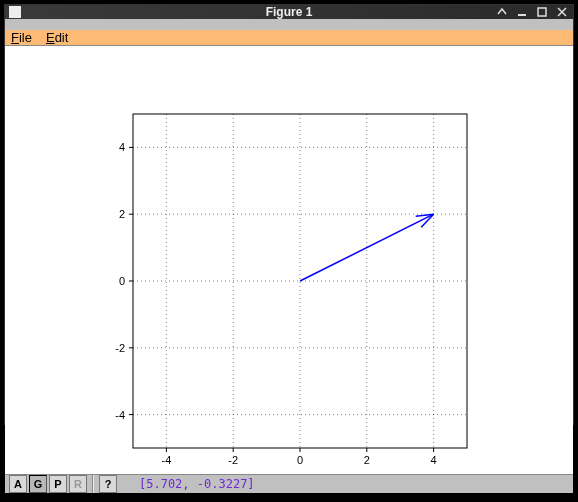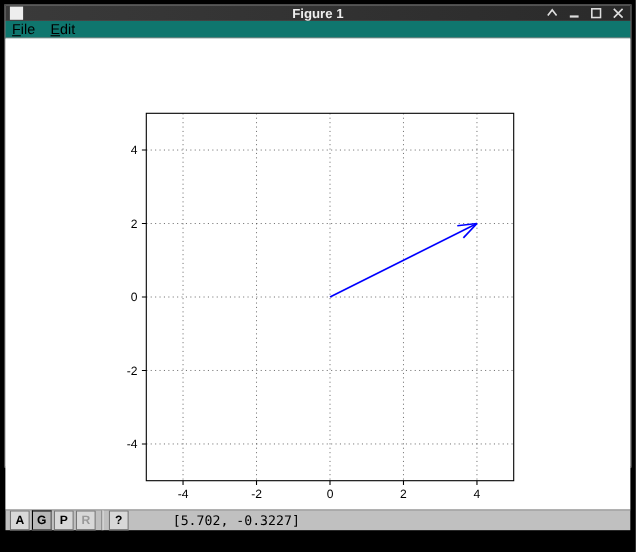--- a/index.html
+++ b/index.html
@@ -53,27 +53,28 @@
     font-size: 12px;
     align-items: center;
   }
   .titlebar .controls .ctl {
     width: 14px; height: 14px;
     display: flex; align-items: center; justify-content: center;
     cursor: pointer;
   }
   .menubar {
     height: 20px;
-    background: #0f766e;
+    background: #fdba74;
     border-bottom: 1px solid #888;
     display: flex;
     align-items: flex-end;
     padding: 0 6px;
     gap: 14px;
     font-size: 13px;
+    margin-top: 11px;
   }
   .menubar .menuitem {
     cursor: pointer;
   }
   .menubar .menuitem .ul { text-decoration: underline; }
   .canvas-area {
     flex: 1;
     background: #fff;
     position: relative;
     margin: 0;
@@ -105,24 +106,24 @@
     color: #999;
     cursor: default;
   }
   .sep {
     width: 2px; height: 18px;
     border-left: 1px solid #888;
     border-right: 1px solid #eee;
     margin: 0 3px;
   }
   .coords {
-    margin-left: 38px;
+    margin-left: 20px;
     font-family: monospace;
     font-size: 12px;
-    color: #000000;
+    color: #6d28d9;
   }
   svg { display: block; }
 </style>
 </head>
 <body>
 
 <div class="window">
 
   <div class="titlebar">
     <div class="appicon"></div>

